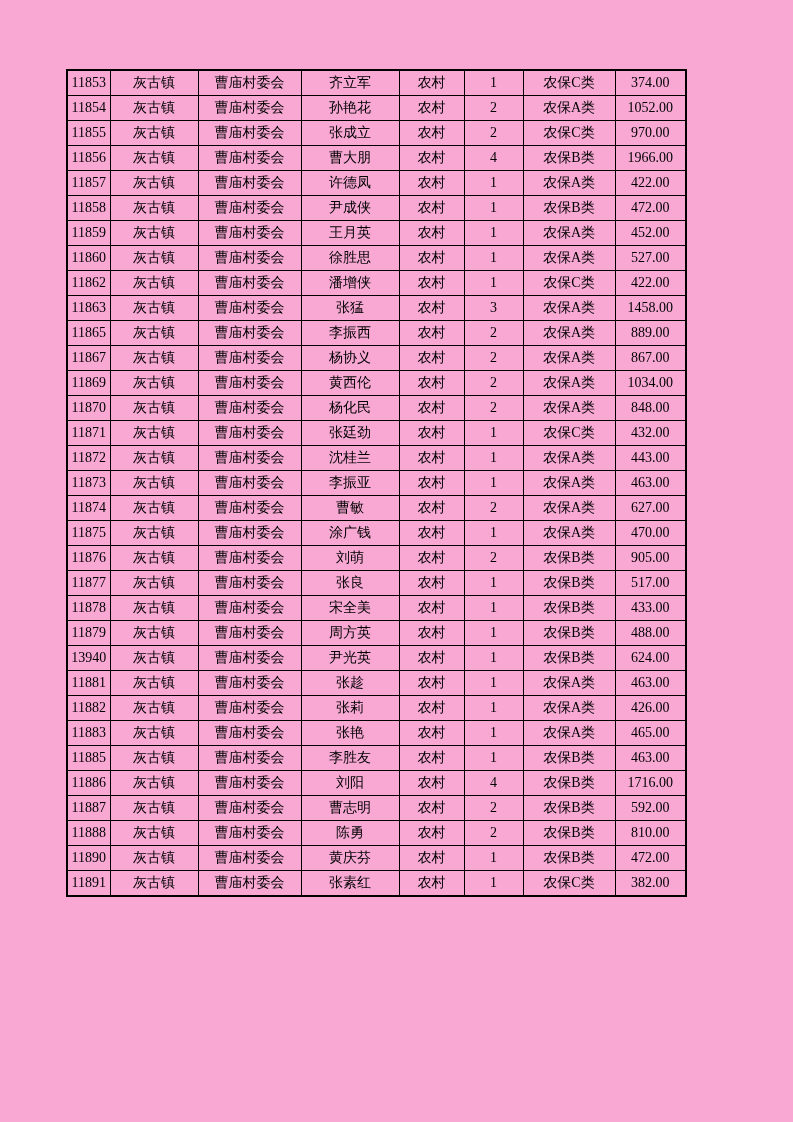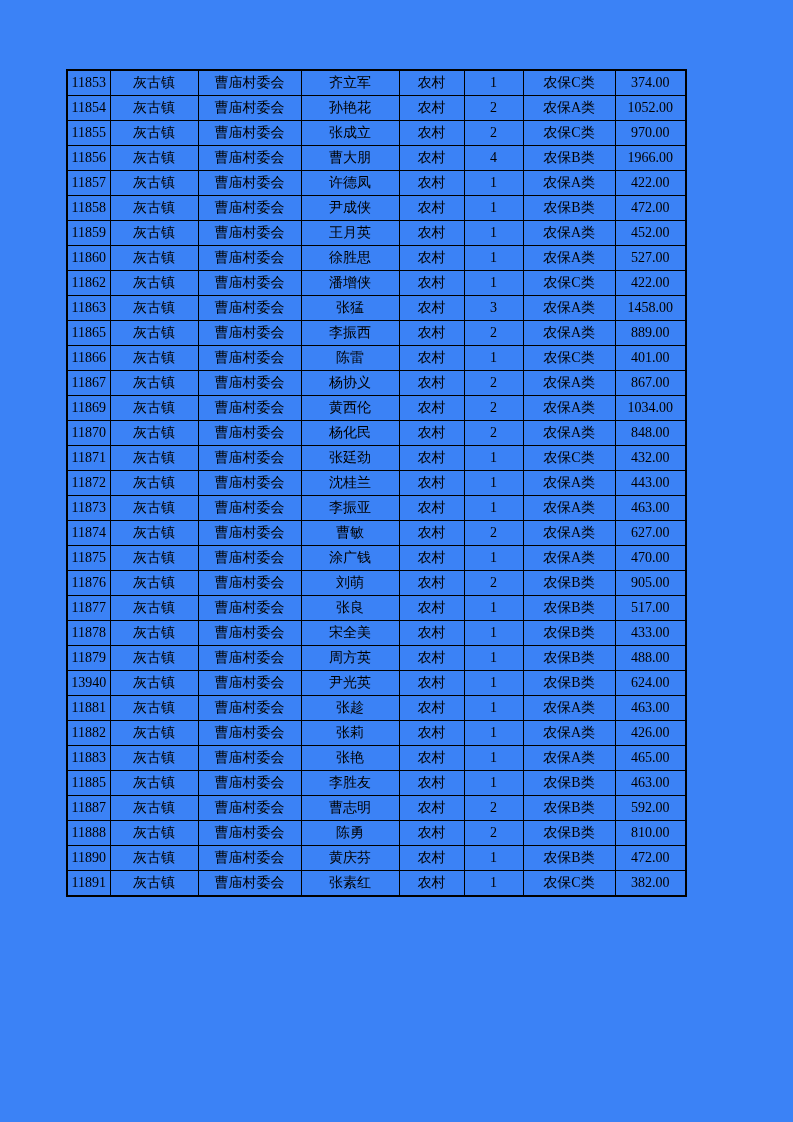--- a/index.html
+++ b/index.html
@@ -6,21 +6,21 @@
   body {
     width: 793px; height: 1122px;
     background: #ffffff;
     position: relative;
     overflow: hidden;
     font-family: "Liberation Serif", "DejaVu Serif", serif;
   }
   .page {
     position: absolute; left: 0; top: 0;
     width: 793px; height: 1122px;
-    background: #3b82f6;
+    background: #f9a8d4;
   }
   table.grid {
     position: absolute;
     left: 66px; top: 69px;
     border-collapse: collapse;
     table-layout: fixed;
     border: 2px solid #000000;
   }
   table.grid td {
     border: 1px solid #000000;
@@ -163,30 +163,20 @@
           <td>11865</td>
           <td>灰古镇</td>
           <td>曹庙村委会</td>
           <td>李振西</td>
           <td>农村</td>
           <td>2</td>
           <td>农保A类</td>
           <td>889.00</td>
         </tr>
         <tr>
-          <td>11866</td>
-          <td>灰古镇</td>
-          <td>曹庙村委会</td>
-          <td>陈雷</td>
-          <td>农村</td>
-          <td>1</td>
-          <td>农保C类</td>
-          <td>401.00</td>
-        </tr>
-        <tr>
           <td>11867</td>
           <td>灰古镇</td>
           <td>曹庙村委会</td>
           <td>杨协义</td>
           <td>农村</td>
           <td>2</td>
           <td>农保A类</td>
           <td>867.00</td>
         </tr>
         <tr>
@@ -341,20 +331,30 @@
         </tr>
         <tr>
           <td>11885</td>
           <td>灰古镇</td>
           <td>曹庙村委会</td>
           <td>李胜友</td>
           <td>农村</td>
           <td>1</td>
           <td>农保B类</td>
           <td>463.00</td>
+        </tr>
+        <tr>
+          <td>11886</td>
+          <td>灰古镇</td>
+          <td>曹庙村委会</td>
+          <td>刘阳</td>
+          <td>农村</td>
+          <td>4</td>
+          <td>农保B类</td>
+          <td>1716.00</td>
         </tr>
         <tr>
           <td>11887</td>
           <td>灰古镇</td>
           <td>曹庙村委会</td>
           <td>曹志明</td>
           <td>农村</td>
           <td>2</td>
           <td>农保B类</td>
           <td>592.00</td>

